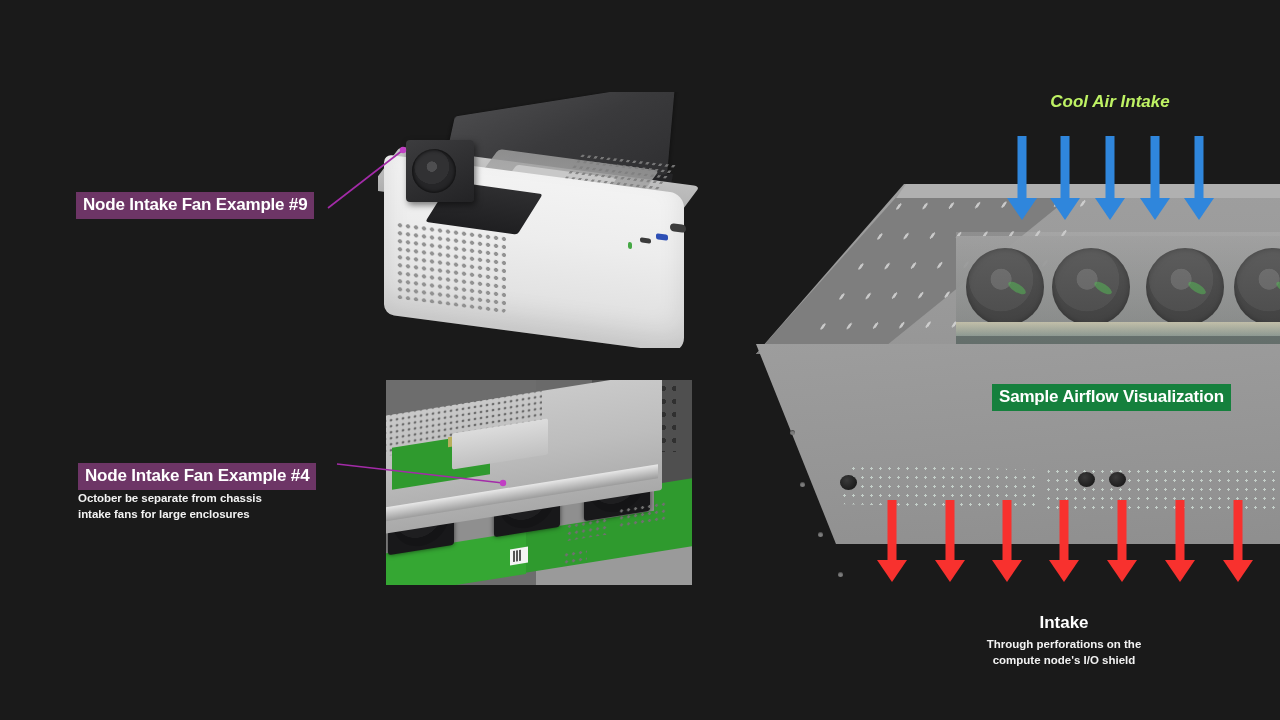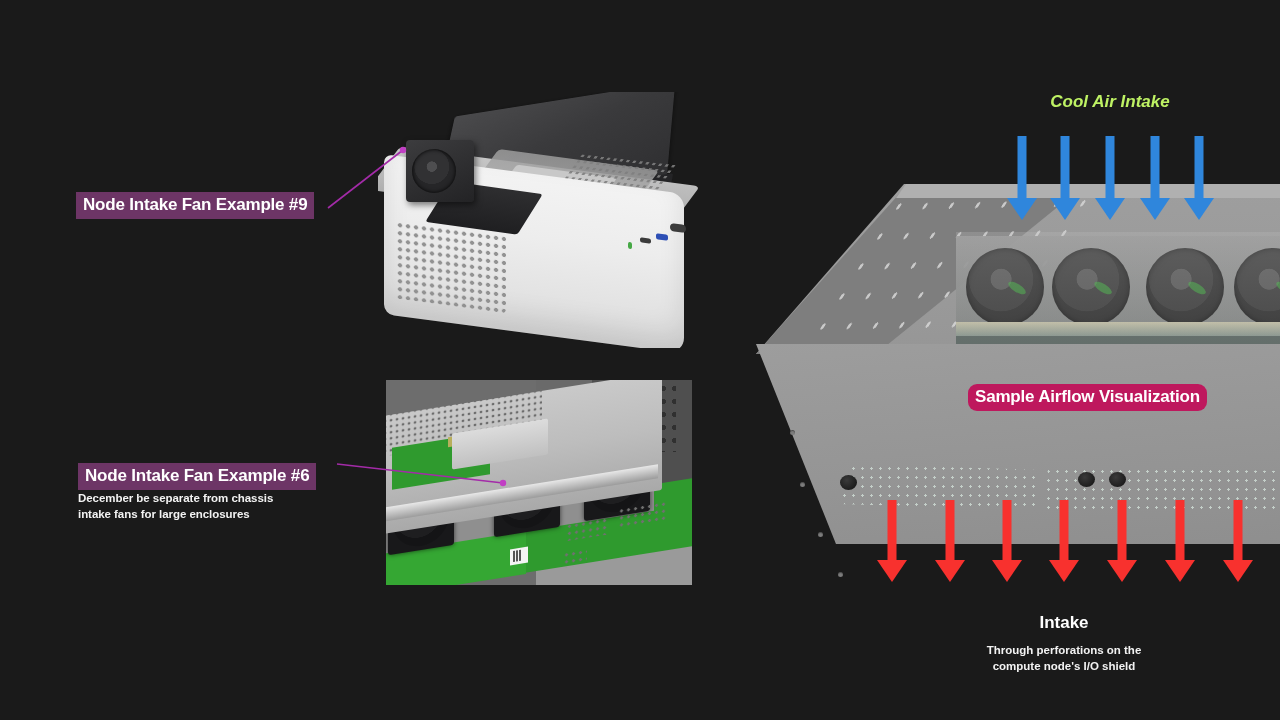--- a/index.html
+++ b/index.html
@@ -247,22 +247,22 @@
         <i style="left:6px;"></i>
         <i style="left:9px;"></i>
       </div>
   </div>
 
   <svg class="leader" style="left:333px;top:460px;width:180px;height:40px;">
     <line x1="4" y1="4" x2="170" y2="23" stroke="#a32ba8" stroke-width="1.6"></line>
     <circle cx="170" cy="23" r="3.2" fill="#c13fc4"></circle>
   </svg>
 
-  <div class="banner" style="left:78px;top:463px;">Node Intake Fan Example #6</div>
-  <div class="sub" style="left:78px;top:490px;">December be separate from chassis
+  <div class="banner" style="left:78px;top:463px;">Node Intake Fan Example #4</div>
+  <div class="sub" style="left:78px;top:490px;">October be separate from chassis
 intake fans for large enclosures</div>
 
   <div class="render" id="chassis">
     <div class="ch-topface"></div>
     <div class="ch-topface-dark"></div>
     <div class="ch-vents"></div>
     <div class="ch-rail"></div>
     <div class="ch-window"></div>
     <div class="ch-fanrow">
       <div class="ch-cfan" style="left:10px;">
@@ -290,21 +290,21 @@
 
     <div class="ch-shield" style="left:84px;top:280px;width:200px;height:46px;
          clip-path:polygon(8px 0,200px 6px,200px 46px,0px 40px);"></div>
     <div class="ch-shield" style="left:288px;top:283px;width:236px;height:46px;
          clip-path:polygon(4px 0,236px 4px,236px 46px,0px 42px);"></div>
     <span class="ch-thumb" style="left:84px;top:291px;"></span>
     <span class="ch-thumb" style="left:322px;top:288px;"></span>
     <span class="ch-thumb" style="left:353px;top:288px;"></span>
   </div>
 
-  <div class="banner" style="left:968px;top:384px;background:#be185d;border-radius:9px;">Sample Airflow Visualization</div>
+  <div class="banner" style="left:992px;top:384px;background:#15803d;">Sample Airflow Visualization</div>
 
   <div class="abs" style="left:1045px;top:92px;font-size:17px;font-weight:bold;color:#bef264;
        transform:translateX(-50%);left:1110px;font-style:italic;">Cool Air Intake</div>
   <div id="intake-arrows">
       <div class="arrow" style="left: 1006px; top: 136px; width: 32px; height: 84px;">
         <div class="shaft" style="top: 0px; width: 9px; height: 62px; background: rgb(47, 134, 220);"></div>
         <div class="head" style="top: 62px; border-left: 15px solid transparent; border-right: 15px solid transparent; border-top: 22px solid rgb(47, 134, 220);"></div>
       </div>
       <div class="arrow" style="left: 1049px; top: 136px; width: 32px; height: 84px;">
         <div class="shaft" style="top: 0px; width: 9px; height: 62px; background: rgb(47, 134, 220);"></div>
@@ -350,16 +350,16 @@
         <div class="head" style="top: 60px; border-left: 15px solid transparent; border-right: 15px solid transparent; border-top: 22px solid rgb(248, 49, 46);"></div>
       </div>
       <div class="arrow" style="left: 1222px; top: 500px; width: 32px; height: 82px;">
         <div class="shaft" style="top: 0px; width: 9px; height: 60px; background: rgb(248, 49, 46);"></div>
         <div class="head" style="top: 60px; border-left: 15px solid transparent; border-right: 15px solid transparent; border-top: 22px solid rgb(248, 49, 46);"></div>
       </div>
     </div>
   <div class="abs" style="top:613px;left:1064px;transform:translateX(-50%);font-size:17px;
        font-weight:bold;color:#fff;">Intake</div>
   <div class="abs" style="top:636px;left:1064px;transform:translateX(-50%);font-size:11.5px;
-       font-weight:bold;color:#f2f2f2;line-height:1.42;text-align:center;white-space:pre-line;margin-top:6px;">Through perforations on the
+       font-weight:bold;color:#f2f2f2;line-height:1.42;text-align:center;white-space:pre-line;">Through perforations on the
 compute node's I/O shield</div>
 
 </div>
 
 </body></html>

